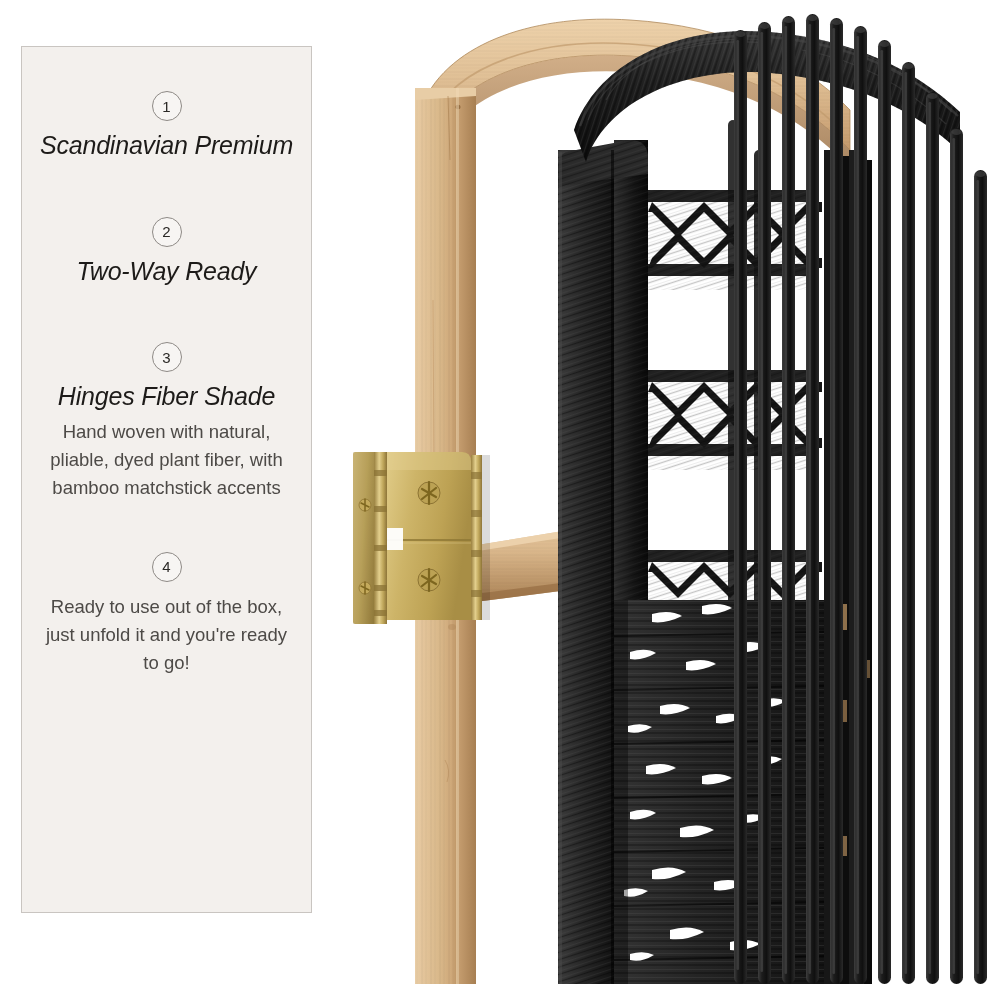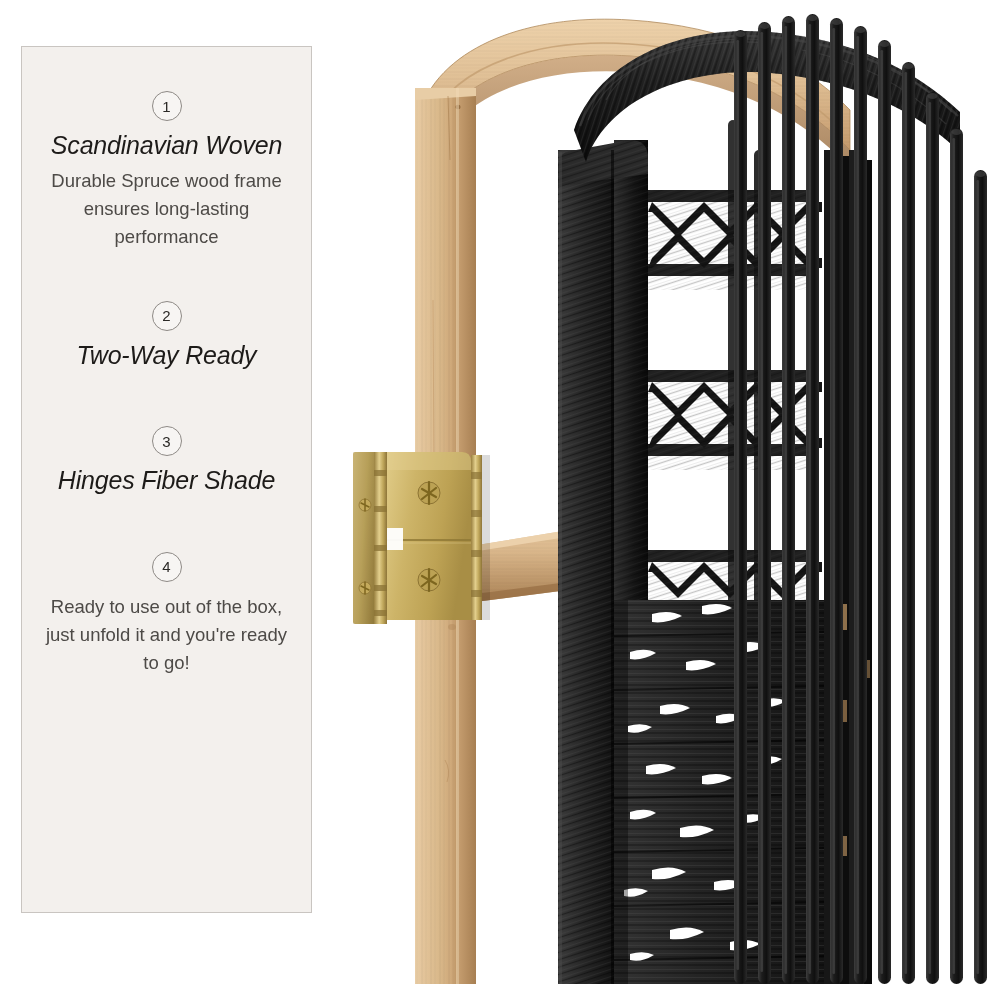--- a/index.html
+++ b/index.html
@@ -100,32 +100,32 @@
 </style>
 </head>
 <body>
 
 <div id="stage">
 
   <div id="feature-panel">
 
     <div class="feature-block b1">
       <div class="badge">1</div>
-      <div class="feature-title">Scandinavian Woven</div>
-      <div class="feature-desc">Durable Spruce wood frame ensures long-lasting performance</div>
+      <div class="feature-title">Scandinavian Premium</div>
     </div>
 
     <div class="feature-block b2">
       <div class="badge">2</div>
       <div class="feature-title">Two-Way Ready</div>
     </div>
 
     <div class="feature-block b3">
       <div class="badge">3</div>
       <div class="feature-title">Hinges Fiber Shade</div>
+      <div class="feature-desc">Hand woven with natural, pliable, dyed plant fiber, with bamboo matchstick accents</div>
     </div>
 
     <div class="feature-block b4">
       <div class="badge">4</div>
       <div class="feature-desc">Ready to use out of the box, just unfold it and you're ready to go!</div>
     </div>
 
   </div>
 
   <div id="product">

